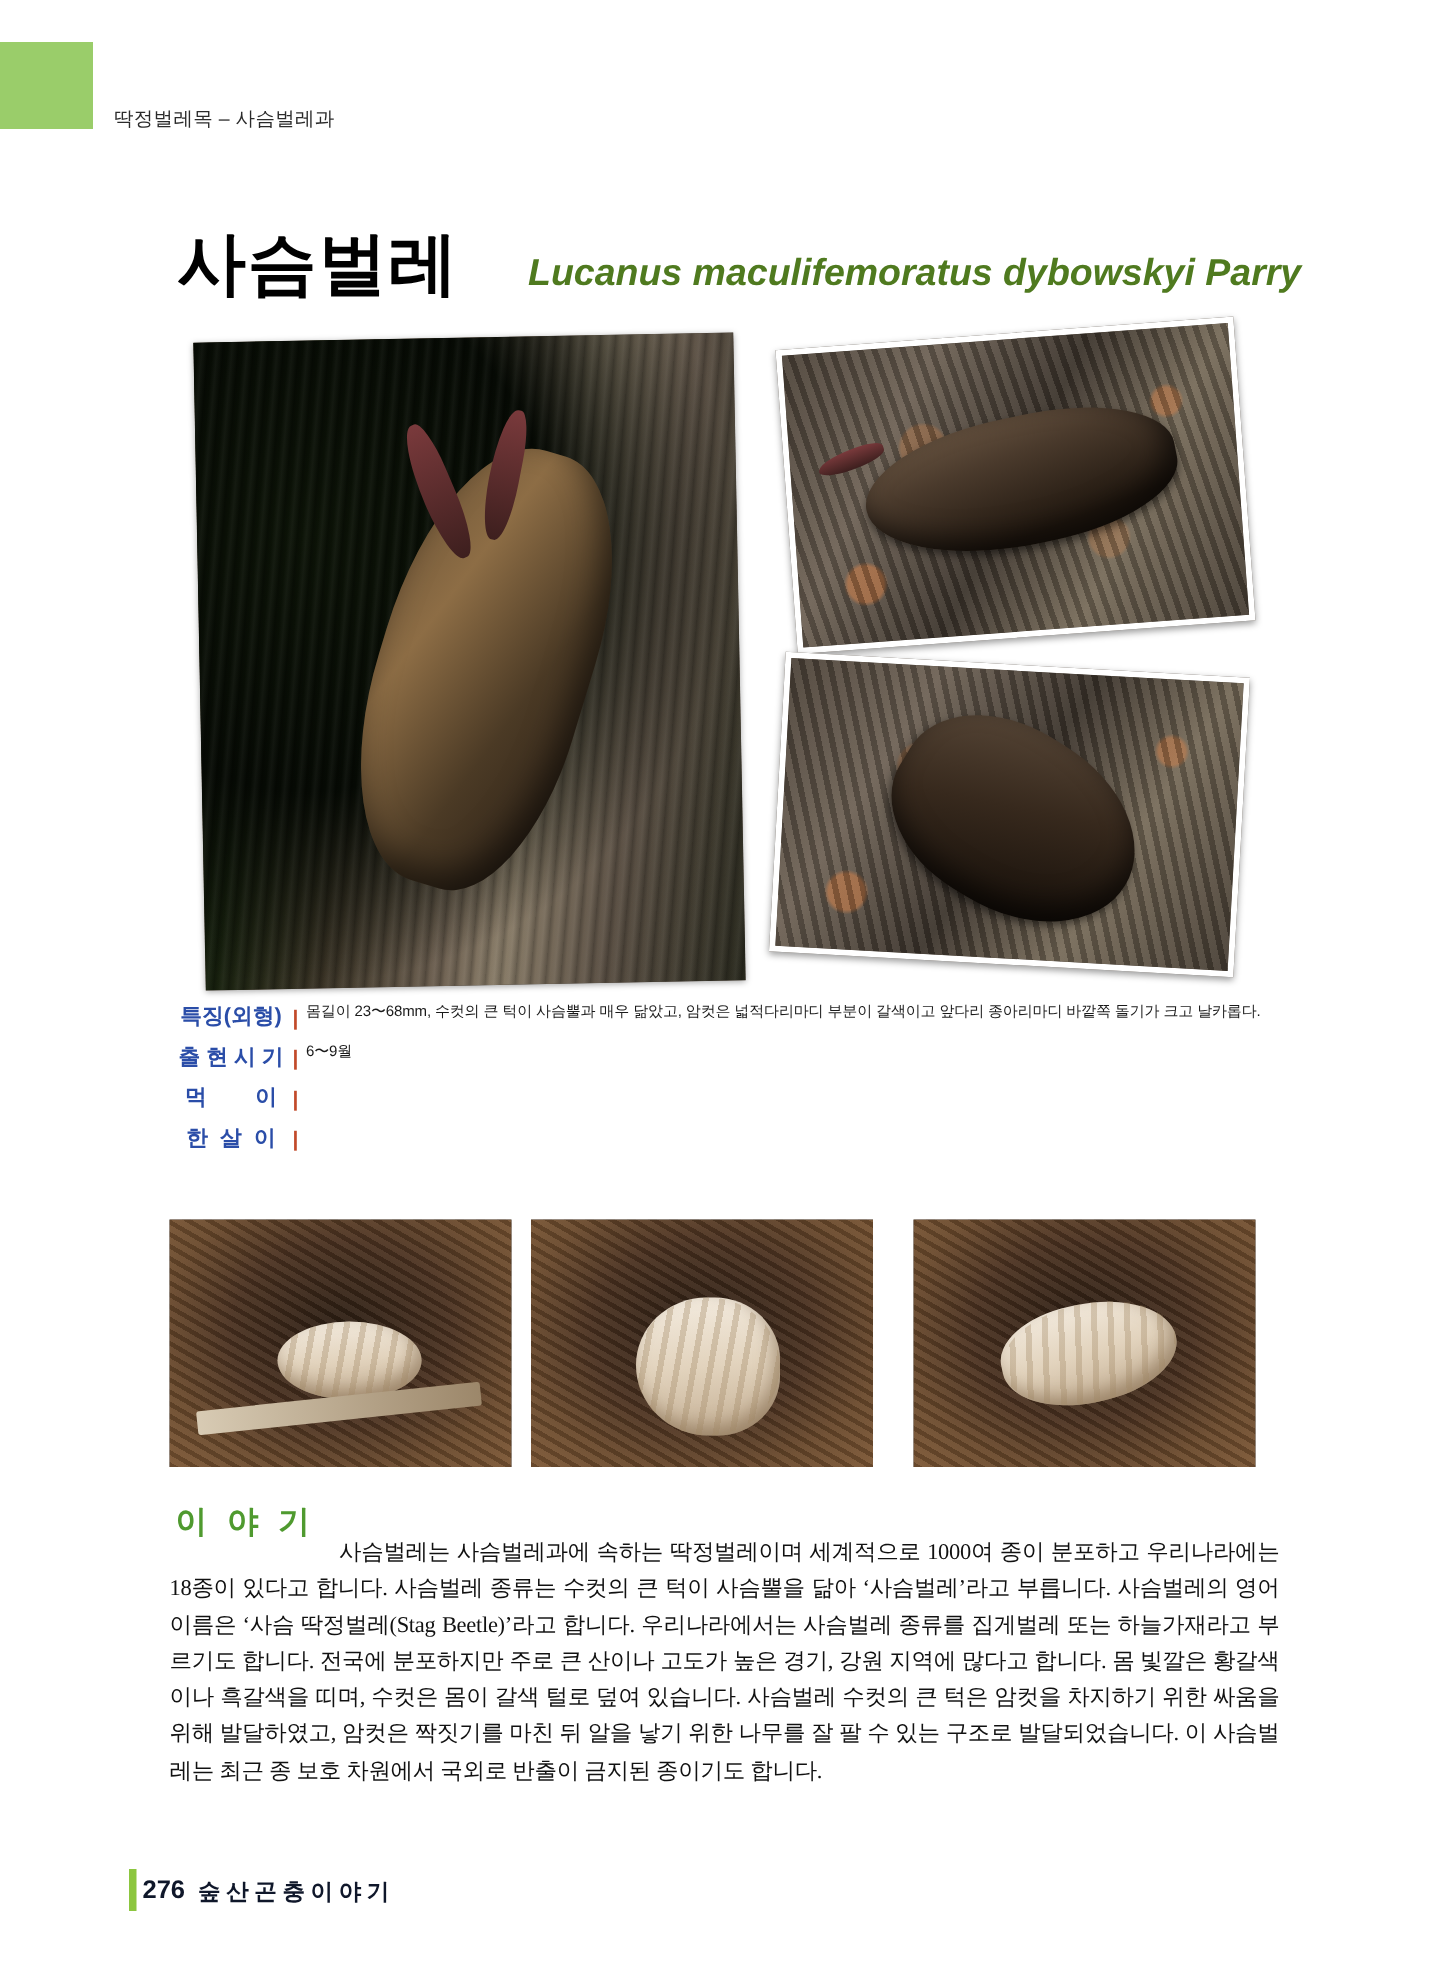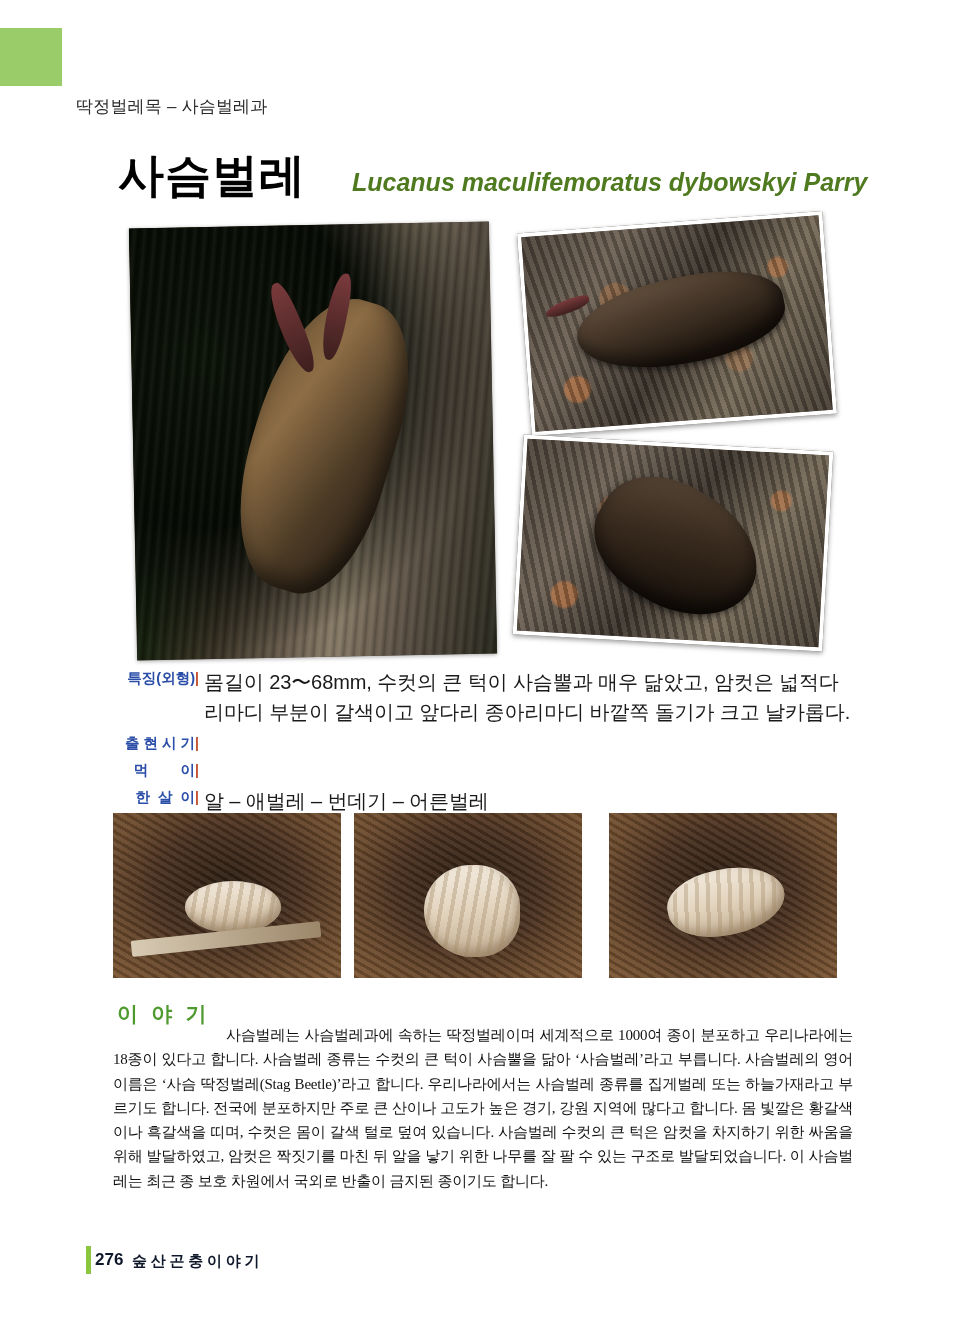--- a/index.html
+++ b/index.html
@@ -24,24 +24,23 @@
   .header-green {
     position: absolute;
     left: 0; top: 0;
     width: 62px; height: 58px;
     background: #9acd6a;
   }
   .header-text {
     position: absolute;
     left: 76px;
     top: 42px;
-    font-size: 17px;
+    font-size: 13px;
     color: #2b2b2b;
     letter-spacing: 0.2px;
-    margin-top: 25px;
   }
 
   
   .title-kr {
     position: absolute;
     left: 118px;
     top: 145px;
     font-size: 46px;
     font-weight: bold;
     color: #000000;
@@ -201,33 +200,33 @@
     margin-bottom: 6px;
   }
   .info-label {
     width: 82px;
     flex: 0 0 82px;
     font-size: 14.5px;
     font-weight: bold;
     color: #2a4da8;
     letter-spacing: 0px;
     white-space: pre;
-    text-align: right;
+    text-align: center;
     line-height: 1.45;
   }
   .info-bar {
     flex: 0 0 9px;
     color: #c24a2a;
     font-weight: bold;
     font-size: 14px;
     line-height: 1.45;
   }
   .info-value {
     flex: 1;
-    font-size: 20px;
+    font-size: 10px;
     color: #1a1a1a;
     line-height: 1.48;
     letter-spacing: -0.1px;
   }
 
   
   .story-label {
     position: absolute;
     left: 117px;
     top: 1000px;
@@ -335,31 +334,31 @@
 
   <div class="info-row">
     <div class="info-label">특징(외형)</div>
     <div class="info-bar">|</div>
     <div class="info-value">몸길이 23〜68mm, 수컷의 큰 턱이 사슴뿔과 매우 닮았고, 암컷은 넓적다리마디 부분이 갈색이고 앞다리 종아리마디 바깥쪽 돌기가 크고 날카롭다.</div>
   </div>
 
   <div class="info-row">
     <div class="info-label">출 현 시 기</div>
     <div class="info-bar">|</div>
+    <div class="info-value">6〜9월</div>
   </div>
 
   <div class="info-row">
     <div class="info-label">먹        이</div>
     <div class="info-bar">|</div>
   </div>
 
   <div class="info-row">
     <div class="info-label">한  살  이</div>
     <div class="info-bar">|</div>
-    <div class="info-value">알 – 애벌레 – 번데기 – 어른벌레</div>
   </div>
 
 </div>
 
 <div class="story-label">이 야 기</div>
 <div class="story-body">사슴벌레는 사슴벌레과에 속하는 딱정벌레이며 세계적으로 1000여 종이 분포하고 우리나라에는 18종이 있다고 합니다. 사슴벌레 종류는 수컷의 큰 턱이 사슴뿔을 닮아 ‘사슴벌레’라고 부릅니다. 사슴벌레의 영어 이름은 ‘사슴 딱정벌레(Stag Beetle)’라고 합니다. 우리나라에서는 사슴벌레 종류를 집게벌레 또는 하늘가재라고 부르기도 합니다. 전국에 분포하지만 주로 큰 산이나 고도가 높은 경기, 강원 지역에 많다고 합니다. 몸 빛깔은 황갈색이나 흑갈색을 띠며, 수컷은 몸이 갈색 털로 덮여 있습니다. 사슴벌레 수컷의 큰 턱은 암컷을 차지하기 위한 싸움을 위해 발달하였고, 암컷은 짝짓기를 마친 뒤 알을 낳기 위한 나무를 잘 팔 수 있는 구조로 발달되었습니다. 이 사슴벌레는 최근 종 보호 차원에서 국외로 반출이 금지된 종이기도 합니다.</div>
 
 <div class="footer-bar"></div>
 <div class="page-num">276</div>
 <div class="footer-text">숲 산 곤 충 이 야 기</div>

